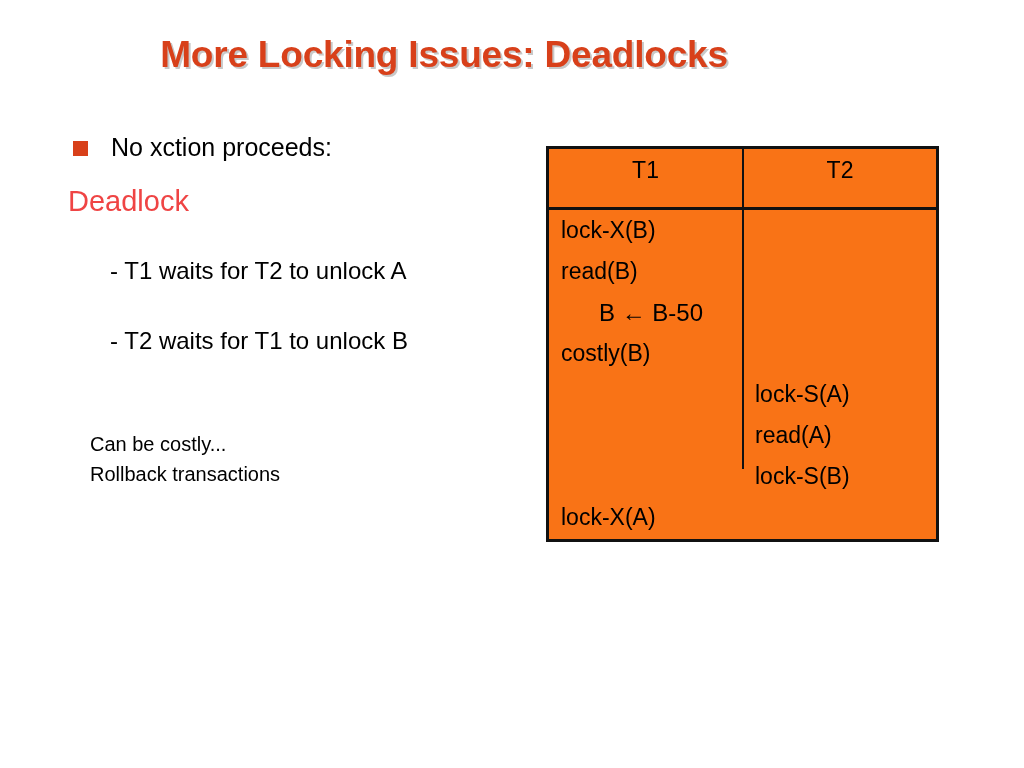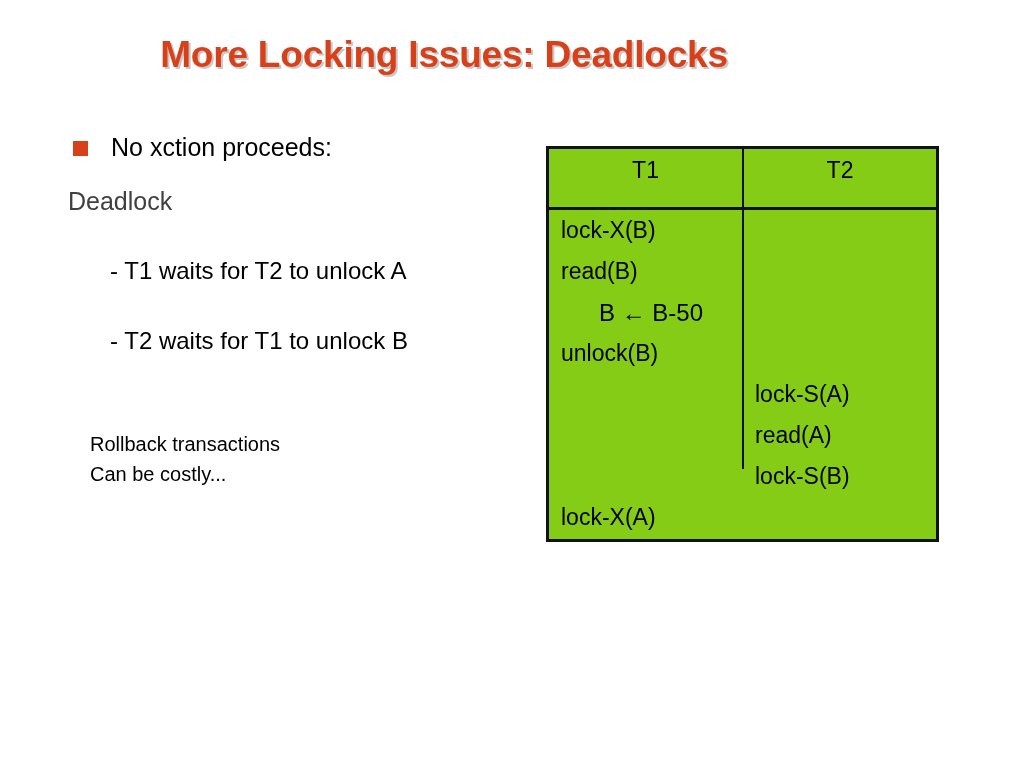--- a/index.html
+++ b/index.html
@@ -64,23 +64,23 @@
     position: absolute;
     left: 43px;
     top: 0;
     font-size: 25px;
     line-height: 34px;
     color: #000000;
     white-space: nowrap;
   }
 
   .plain-line {
-    font-size: 25px;
+    font-size: 29px;
     line-height: 34px;
-    color: #404040;
+    color: #ef4444;
     margin-bottom: 12px;
     white-space: nowrap;
   }
 
   .sub-line {
     font-size: 24px;
     line-height: 34px;
     color: #000000;
     margin-left: 42px;
     margin-bottom: 12px;
@@ -101,21 +101,21 @@
 
   
   .schedule-table {
     position: absolute;
     left: 546px;
     top: 146px;
     width: 393px;
     height: 396px;
     border: 3px solid #111111;
     box-sizing: border-box;
-    background: #84cc16;
+    background: #f97316;
   }
   .table-header {
     position: relative;
     height: 61px;
     border-bottom: 3px solid #111111;
     box-sizing: border-box;
   }
   .table-body {
     position: relative;
     height: 259px;
@@ -170,40 +170,40 @@
 
     <div class="plain-line">Deadlock</div>
 
     <div class="sub-line">- T1 waits for T2 to unlock A</div>
 
     <div class="sub-line">- T2 waits for T1 to unlock B</div>
 
   </div>
 
   <div class="note-block">
+    <div class="note-line">Can be costly...</div>
     <div class="note-line">Rollback transactions</div>
-    <div class="note-line">Can be costly...</div>
   </div>
 
   <div class="schedule-table">
 
     <div class="table-header">
       <div class="col-divider"></div>
       <div class="th-cell th-t1">T1</div>
       <div class="th-cell th-t2">T2</div>
     </div>
 
     <div class="table-body">
       <div class="col-divider"></div>
 
       <div class="cell-col col-t1">
         <div class="op-line">lock-X(B)</div>
         <div class="op-line">read(B)</div>
         <div class="op-line op-arrow">B ← B-50</div>
-        <div class="op-line">unlock(B)</div>
+        <div class="op-line">costly(B)</div>
         <div class="op-line spacer">&nbsp;</div>
         <div class="op-line spacer">&nbsp;</div>
         <div class="op-line spacer">&nbsp;</div>
         <div class="op-line">lock-X(A)</div>
       </div>
 
       <div class="cell-col col-t2">
         <div class="op-line spacer">&nbsp;</div>
         <div class="op-line spacer">&nbsp;</div>
         <div class="op-line spacer">&nbsp;</div>

